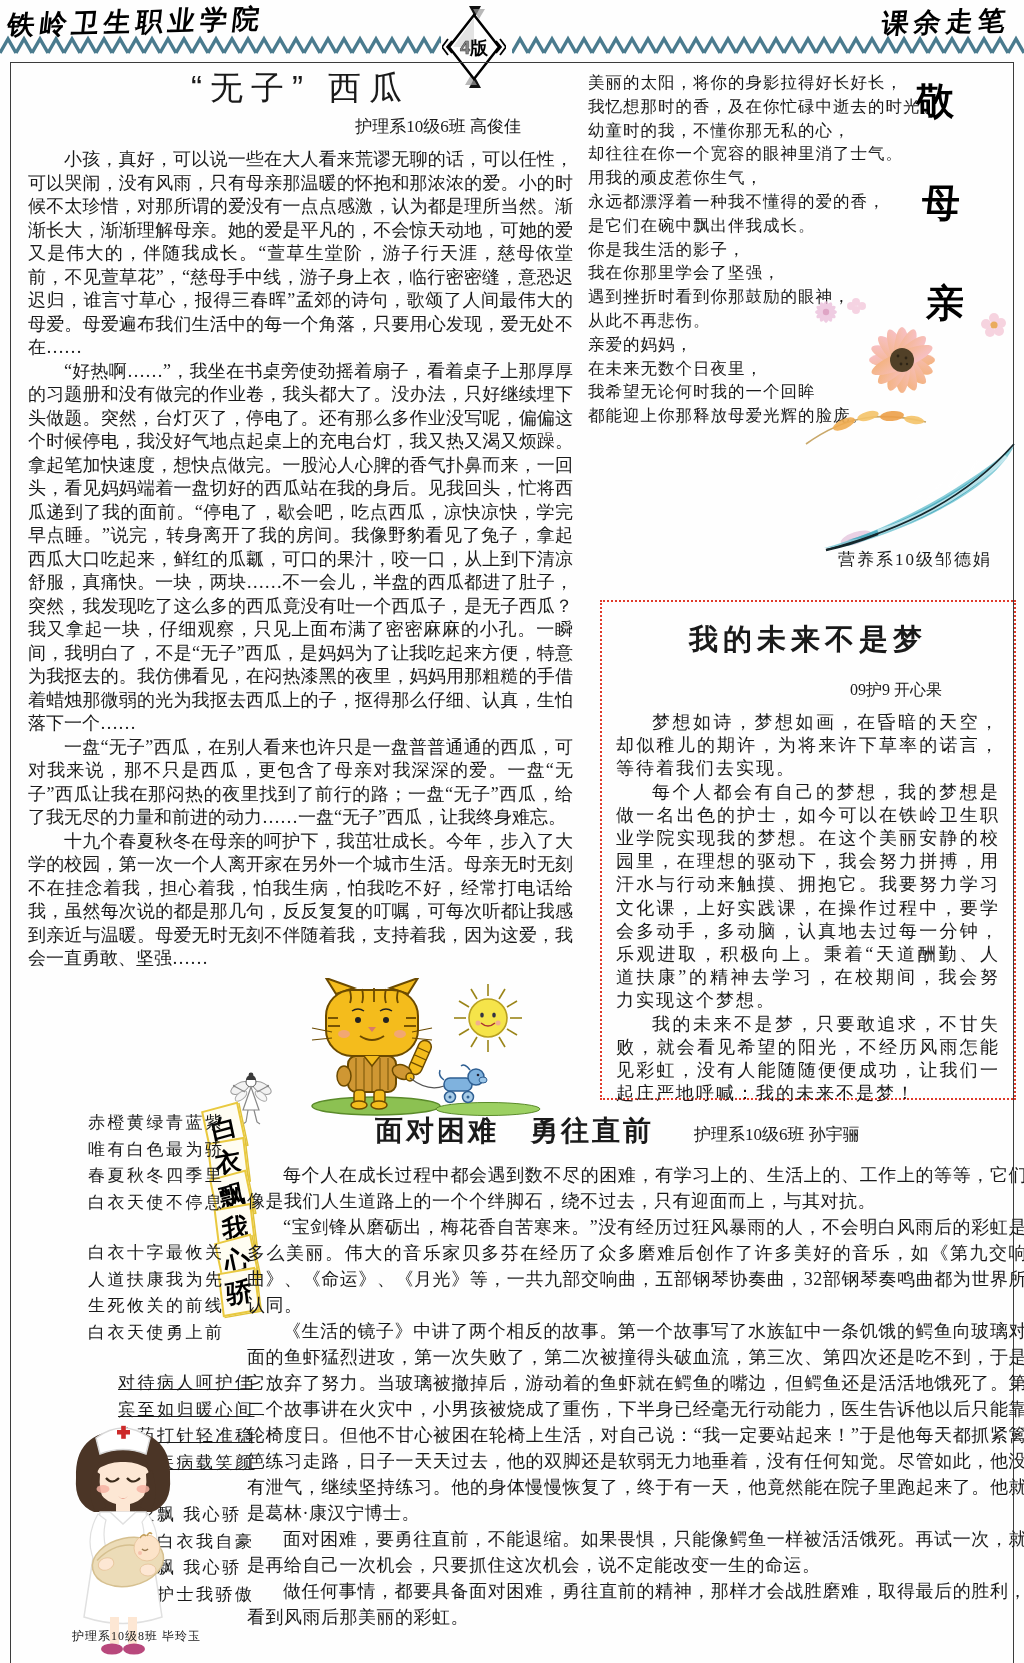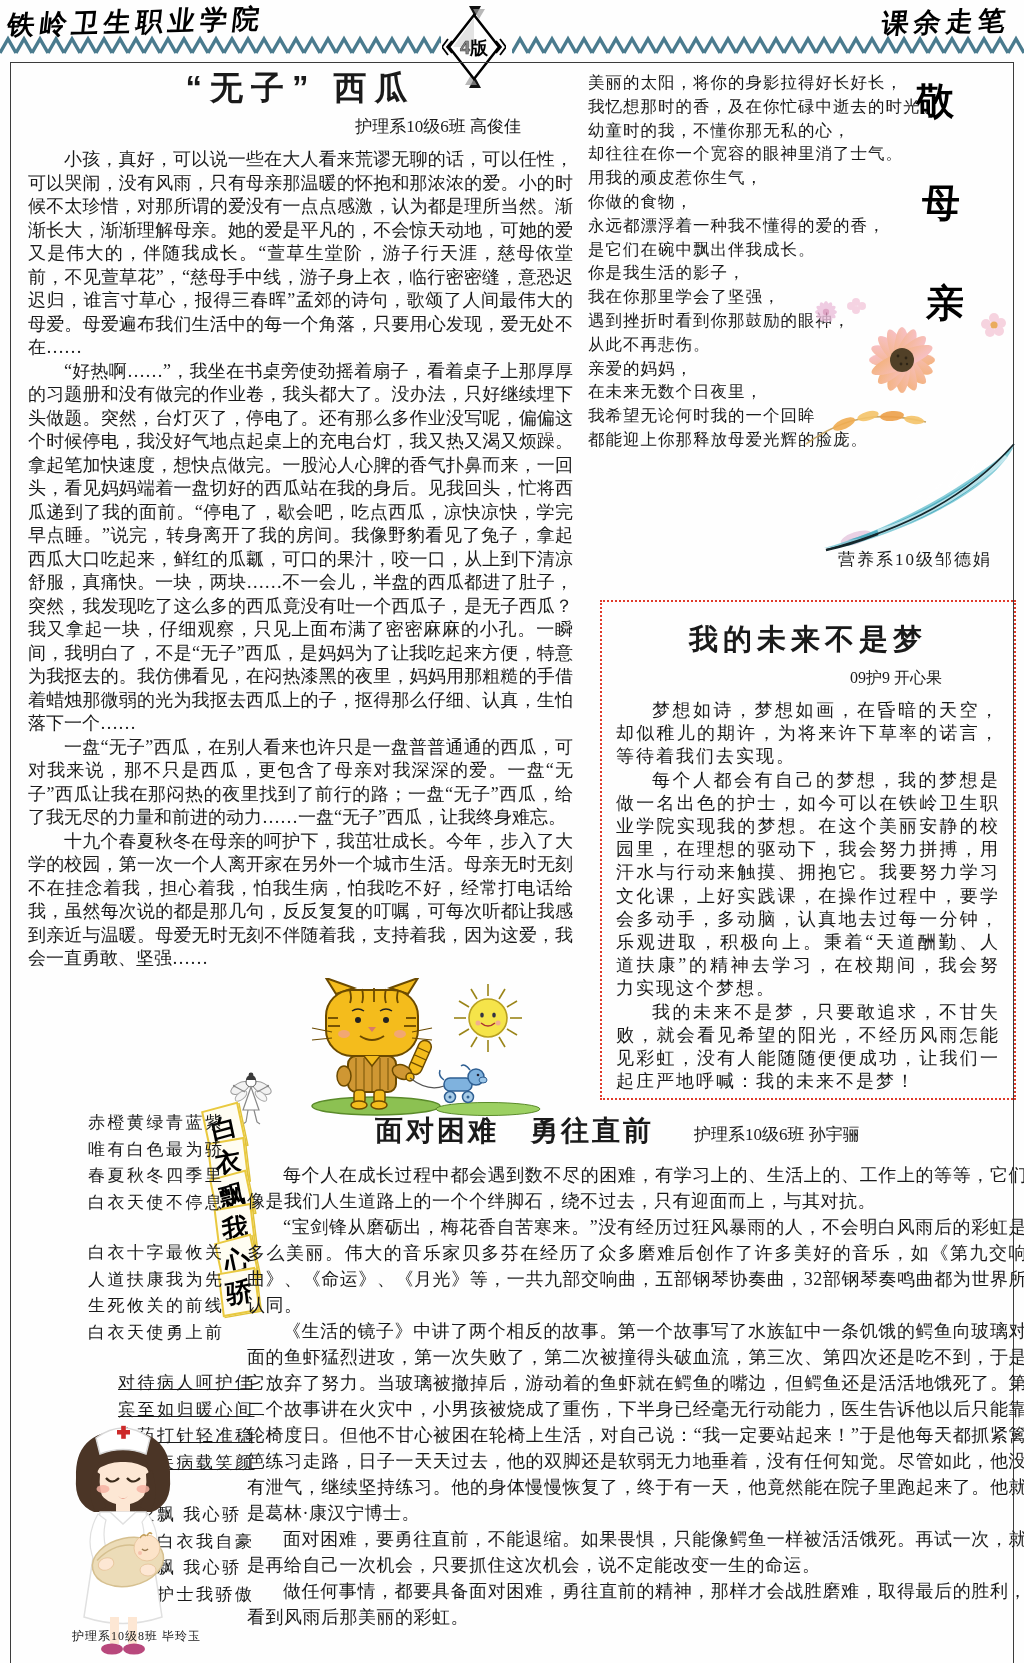--- a/index.html
+++ b/index.html
@@ -6,34 +6,34 @@
   .page{position:relative;width:1024px;height:1663px;background:#fefefe;overflow:hidden;
         font-family:"Liberation Serif", serif;color:#1a1a1a;}
   .abs{position:absolute;}
   
   .masthead{font-family:"DejaVu Serif", serif;font-weight:900;font-size:27px;color:#000;
             letter-spacing:5px;transform:skewX(-8deg) rotate(-1.5deg);white-space:nowrap;}
   
   .frame{left:10px;top:62px;width:1002px;height:1600px;border:1.5px solid #3c3c3c;border-bottom:none;}
   
   .a1{left:28px;top:66px;width:545px;}
-  .a1-title{font-family:"Liberation Sans", sans-serif;font-weight:700;font-size:33px;
+  .a1-title{font-family:"Liberation Sans", sans-serif;font-weight:400;font-size:33px;
             letter-spacing:8px;text-align:center;margin:0 0 4px 0;white-space:nowrap;}
   .a1-byline{font-size:17px;text-align:right;padding-right:52px;margin:0 0 10px 0;}
   .bodytext{font-size:18px;line-height:23.5px;text-align:justify;text-indent:2em;margin:0;}
   
   .pm{left:588px;top:71px;width:410px;}
   .pm div{font-size:16.5px;line-height:23.8px;letter-spacing:1px;white-space:nowrap;}
   .pm-byline{font-size:17px;letter-spacing:2px;white-space:nowrap;}
   .vchar{font-family:"Liberation Sans", sans-serif;font-weight:900;font-size:38px;color:#000;}
   
   .dream{left:600px;top:600px;width:416px;height:500px;box-sizing:border-box;
          border:2.5px dotted #e0392a;padding:6px 14px;}
   .dream-title{font-family:"Liberation Sans", sans-serif;font-weight:900;font-size:29px;
-               letter-spacing:5px;text-align:center;margin:12px 0 8px 0;white-space:nowrap;}
+               letter-spacing:5px;text-align:center;margin:12px 0 20px 0;white-space:nowrap;}
   .dream-byline{font-size:16px;text-align:right;padding-right:58px;margin:2px 0 10px 0;}
   .dream p{font-size:18px;line-height:23.2px;letter-spacing:2px;text-align:justify;
            text-indent:2em;margin:0;}
   
   .diff{left:238px;top:1112px;width:780px;margin-left:9px;}
   .diff-head{display:flex;align-items:flex-end;margin-left:128px;gap:40px;}
   .diff-title{font-family:"Liberation Sans", sans-serif;font-weight:900;font-size:28px;
               letter-spacing:3px;white-space:nowrap;margin:0;}
   .diff-byline{font-size:17px;white-space:nowrap;padding-bottom:4px;}
   .diff p{font-size:18px;line-height:26px;letter-spacing:.5px;text-align:justify;
@@ -97,21 +97,20 @@
     <p class="bodytext">一盘“无子”西瓜，在别人看来也许只是一盘普普通通的西瓜，可对我来说，那不只是西瓜，更包含了母亲对我深深的爱。一盘“无子”西瓜让我在那闷热的夜里找到了前行的路；一盘“无子”西瓜，给了我无尽的力量和前进的动力……一盘“无子”西瓜，让我终身难忘。</p>
     <p class="bodytext">十九个春夏秋冬在母亲的呵护下，我茁壮成长。今年，步入了大学的校园，第一次一个人离开家在另外一个城市生活。母亲无时无刻不在挂念着我，担心着我，怕我生病，怕我吃不好，经常打电话给我，虽然每次说的都是那几句，反反复复的叮嘱，可每次听都让我感到亲近与温暖。母爱无时无刻不伴随着我，支持着我，因为这爱，我会一直勇敢、坚强……</p>
   </div>
 
   <div class="abs pm">
     <div>美丽的太阳，将你的身影拉得好长好长，</div>
     <div>我忆想那时的香，及在你忙碌中逝去的时光。</div>
     <div>幼童时的我，不懂你那无私的心，</div>
     <div>却往往在你一个宽容的眼神里消了士气。</div>
     <div>用我的顽皮惹你生气，</div>
-    <div>你做的食物，</div>
     <div>永远都漂浮着一种我不懂得的爱的香，</div>
     <div>是它们在碗中飘出伴我成长。</div>
     <div>你是我生活的影子，</div>
     <div>我在你那里学会了坚强，</div>
     <div>遇到挫折时看到你那鼓励的眼神，</div>
     <div>从此不再悲伤。</div>
     <div>亲爱的妈妈，</div>
     <div>在未来无数个日夜里，</div>
     <div>我希望无论何时我的一个回眸</div>
     <div>都能迎上你那释放母爱光辉的脸庞。</div>

